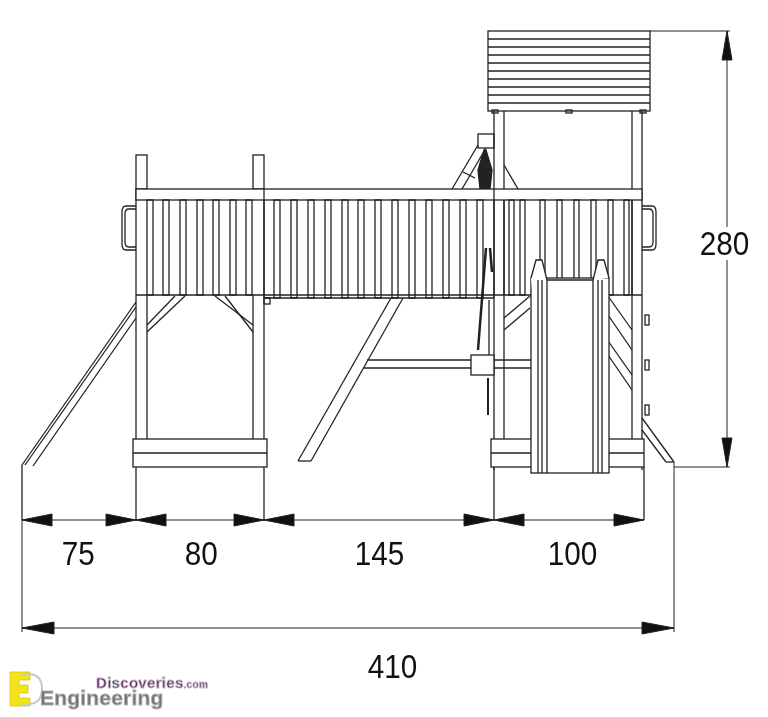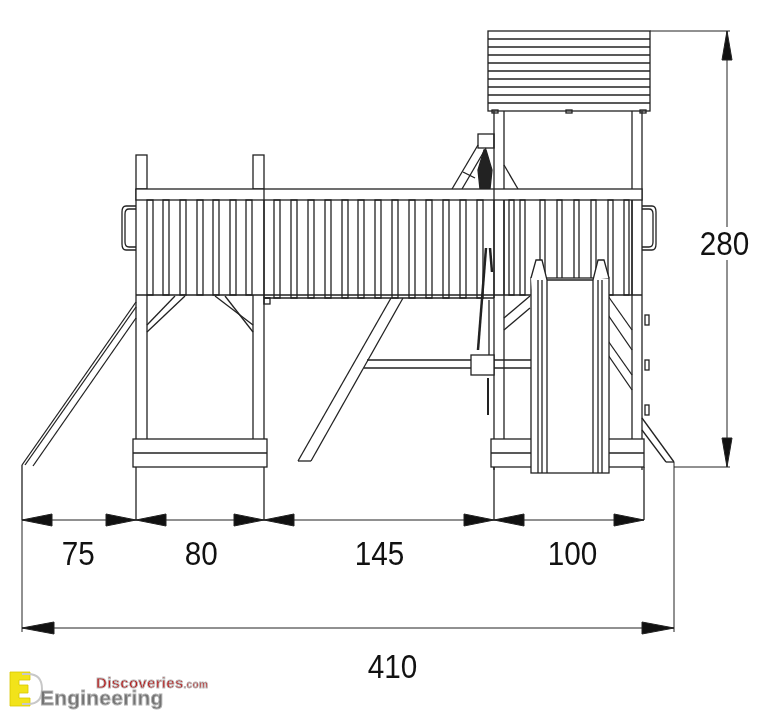--- a/index.html
+++ b/index.html
@@ -2,21 +2,21 @@
 <html><head>
 <meta charset="utf-8">
 <style>
   html, body { margin: 0; padding: 0; background: #ffffff; }
   body { width: 768px; height: 717px; position: relative; overflow: hidden;
          font-family: "Liberation Sans", sans-serif; }
   svg.drawing { position: absolute; left: 0; top: 0; }
   .dim-label { position: absolute; font-family: "Liberation Sans", sans-serif;
                font-size: 33px; color: #111; line-height: 1; transform: scaleX(0.9); transform-origin: center; }
   .wm { position: absolute; left: 8px; top: 668px; width: 200px; height: 42px; }
-  .wm-top { position: absolute; left: 96px; top: 674px; font-size: 15px; color: #b91c1c;
+  .wm-top { position: absolute; left: 96px; top: 674px; font-size: 15px; color: #701a75;
             -webkit-text-stroke: 0.8px #b9b9b9; font-weight: bold; letter-spacing: 0.3px; }
   .wm-top small { font-size: 10px; }
   .wm-bot { position: absolute; left: 40px; top: 686px; font-size: 21px; color: #737373;
             -webkit-text-stroke: 0.9px #b0b0b0; font-weight: bold; letter-spacing: 0.2px; }
 </style>
 </head>
 <body>
 
 <svg class="drawing" width="768" height="717" viewBox="0 0 768 717" xmlns="http://www.w3.org/2000/svg" fill="none" stroke="#222" stroke-width="1.3">
 

